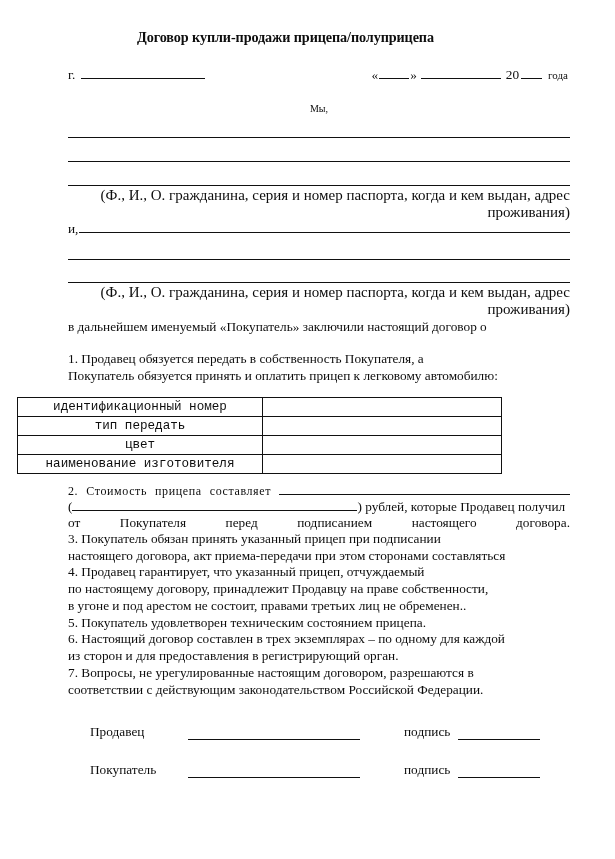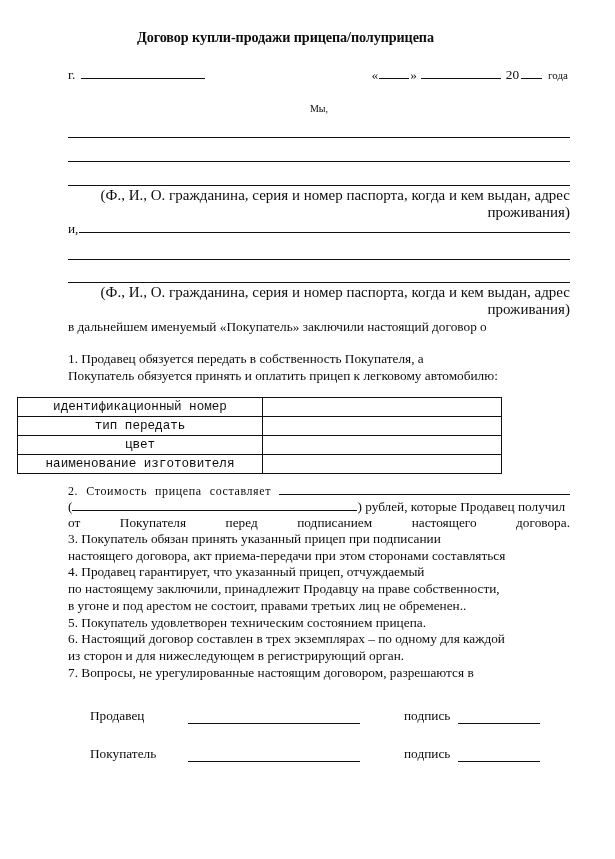--- a/index.html
+++ b/index.html
@@ -243,29 +243,30 @@
       <span>перед</span>
       <span>подписанием</span>
       <span>настоящего</span>
       <span>договора.</span>
     </div>
 
     <div class="para jfull">3.  Покупатель   обязан   принять  указанный  прицеп  при  подписании</div>
     <div class="para jfull">настоящего договора, акт приема-передачи при этом сторонами составляться</div>
 
     <div class="para jfull">4.   Продавец   гарантирует,   что   указанный   прицеп,   отчуждаемый</div>
-    <div class="para jfull">по настоящему заключили, принадлежит Продавцу  на  праве собственности,</div>
+    <div class="para jfull">по настоящему договору, принадлежит Продавцу  на  праве собственности,</div>
     <div class="para jfull">в  угоне  и  под  арестом  не  состоит,  правами  третьих  лиц  не  обременен..</div>
 
     <div class="para jfull">5.     Покупатель     удовлетворен     техническим     состоянием     прицепа.</div>
 
     <div class="para jfull">6. Настоящий договор составлен в трех  экземплярах – по  одному  для каждой</div>
-    <div class="para">из сторон и для нижеследующем в регистрирующий орган.</div>
+    <div class="para">из сторон и для предоставления в регистрирующий орган.</div>
 
     <div class="para jfull">7.  Вопросы,  не  урегулированные  настоящим  договором,  разрешаются  в</div>
+    <div class="para">соответствии с действующим законодательством Российской Федерации.</div>
 
     <div class="sigs">
       <div class="sigrow">
         <span class="role">Продавец</span>
         <span class="rule sig-rule"></span>
         <span class="podpis">подпись</span>
         <span class="rule podpis-rule"></span>
       </div>
       <div class="sigrow">
         <span class="role">Покупатель</span>

